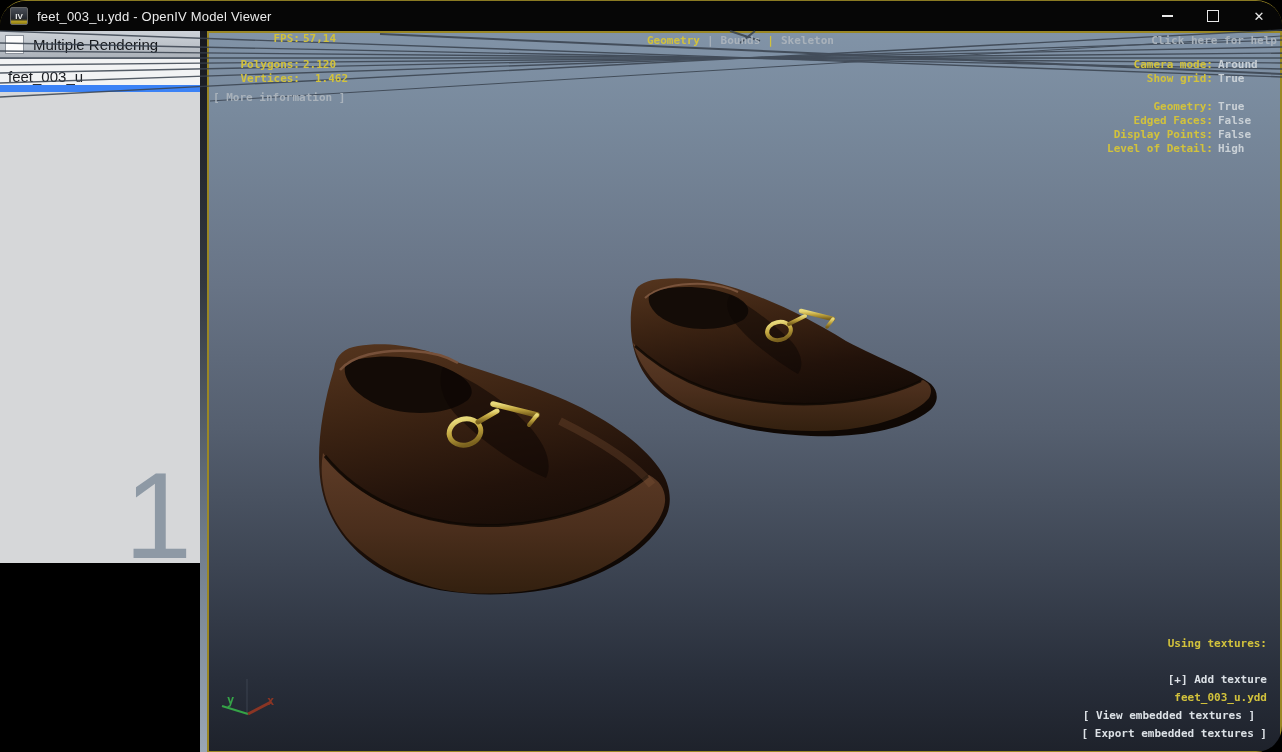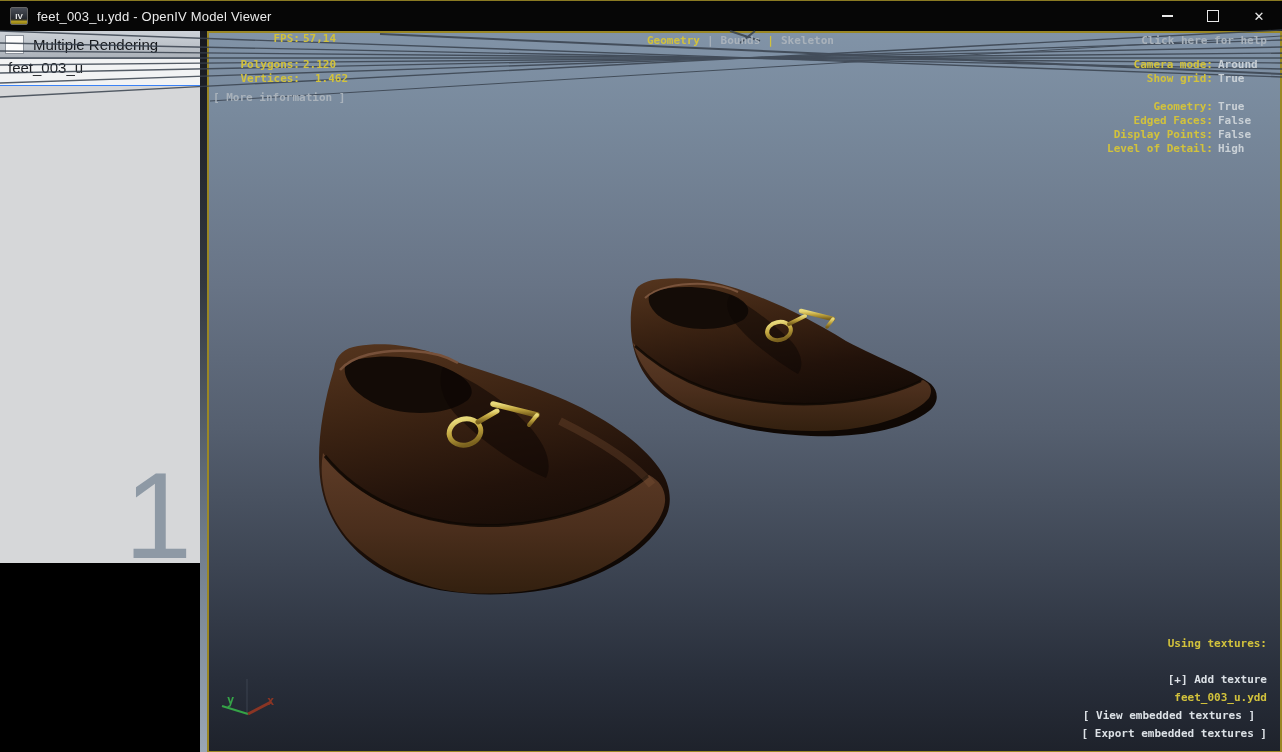--- a/index.html
+++ b/index.html
@@ -1,37 +1,37 @@
 <!DOCTYPE html>
 <html><head>
 <meta charset="utf-8">
 <style>
   html,body{margin:0;padding:0;background:#000;}
   .window{position:relative;width:1282px;height:752px;background:#000;overflow:hidden;
-          font-family:"Liberation Sans",sans-serif;border-top:1px solid #8a7a22;box-sizing:border-box;}
+          font-family:"Liberation Sans",sans-serif;border-top:1px solid #8a7a22;box-sizing:border-box;border-radius:26px;}
   
   .titlebar{position:absolute;left:0;top:0;width:1282px;height:30px;background:#060606;display:flex;align-items:center;}
   .appicon{width:16px;height:16px;margin:0 9px 0 10px;background:linear-gradient(180deg,#4a4f58 0%,#23262c 70%,#b8a020 85%,#8a7a18 100%);
            border:1px solid #666;border-radius:2px;color:#e8e8e8;font-size:8px;font-weight:bold;
            display:flex;align-items:center;justify-content:center;font-family:"Liberation Sans",sans-serif;}
   .wtitle{color:#eaeaea;font-size:13px;letter-spacing:.2px;}
   .wbuttons{margin-left:auto;display:flex;height:30px;}
   .wbtn{width:46px;height:30px;display:flex;align-items:center;justify-content:center;color:#e8e8e8;cursor:default;}
   .wbtn .dash{width:11px;height:1.5px;background:#e8e8e8;}
   .wbtn .box{width:10px;height:10px;border:1.5px solid #e8e8e8;}
   .wbtn.close{font-size:13px;}
   
   .sidebar{position:absolute;left:0;top:30px;width:200px;height:532px;background:#d6d7d9;z-index:1;}
   .sb-header{position:absolute;left:0;top:0;width:200px;height:27px;
              background:linear-gradient(180deg,#cdd2d8 0%,#bcc2c9 55%,#aab0b8 100%);
              border-bottom:1px solid #9097a0;display:flex;align-items:center;}
   .sb-check{width:17px;height:17px;background:#fcfcfc;border:1px solid #8a9099;margin-left:5px;}
   .sb-header-label{margin-left:9px;font-size:15px;color:#15181c;}
   .sb-item{position:absolute;left:0;top:28px;width:200px;height:26px;background:#f2f3f4;
-           border-bottom:1px solid #3b82f6;display:flex;align-items:flex-start;}
+           border-bottom:7px solid #3b82f6;display:flex;align-items:flex-end;}
   .sb-item span{margin-left:8px;font-size:15px;color:#1c1e22;}
   .sb-page{position:absolute;right:8px;bottom:-14px;font-size:122px;line-height:1;color:#8e99a5;
            font-family:"Liberation Sans",sans-serif;}
   .splitter{position:absolute;left:200px;top:30px;width:7px;height:722px;z-index:1;
             background:linear-gradient(180deg,#16181d 0%,#33383f 35%,#6f7b89 70%,#9aa7b5 100%);}
   
   .viewport{position:absolute;left:207px;top:30px;width:1075px;height:722px;box-sizing:border-box;
             border:2px solid #9a8724;z-index:0;
             background:linear-gradient(180deg,#8193a7 0%,#78899c 12%,#687486 35%,#555f6f 55%,#3d4553 74%,#282e3a 90%,#1e222b 100%);}
   svg.scene{position:absolute;left:0;top:0;z-index:2;pointer-events:none;}
@@ -172,21 +172,21 @@
   <div class="hud gray" style="left:213px;top:90px;">[ More information ]</div>
 
   <div class="hud tabs" style="left:647px;top:33px;">
     <span class="yellow">Geometry</span>
     <span class="gray">|</span>
     <span class="gray">Bounds</span>
     <span class="yellow">|</span>
     <span class="gray">Skeleton</span>
   </div>
 
-  <div class="hud gray" style="right:15px;top:33px;">Click here for help</div>
+  <div class="hud gray" style="right:5px;top:33px;">Click here for help</div>
 
   <div class="hud setrow" style="right:20px;top:57px;">
     <span class="lab yellow">Camera mode:</span><span class="v val">Around</span>
   </div>
   <div class="hud setrow" style="right:20px;top:71px;">
     <span class="lab yellow">Show grid:</span><span class="v val">True</span>
   </div>
   <div class="hud setrow" style="right:20px;top:99px;">
     <span class="lab yellow">Geometry:</span><span class="v val">True</span>
   </div>

